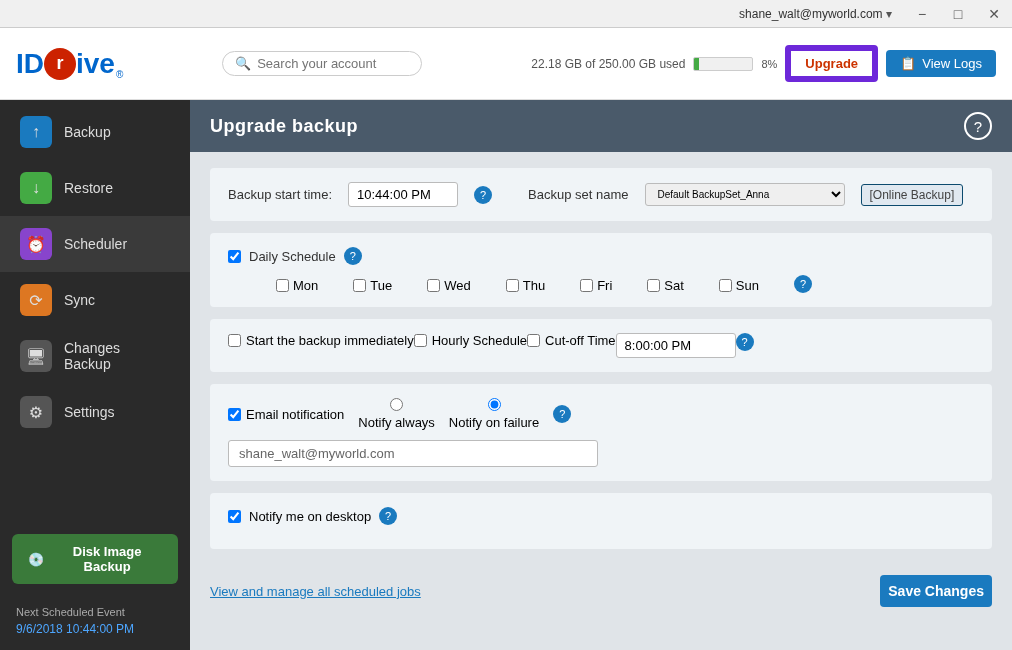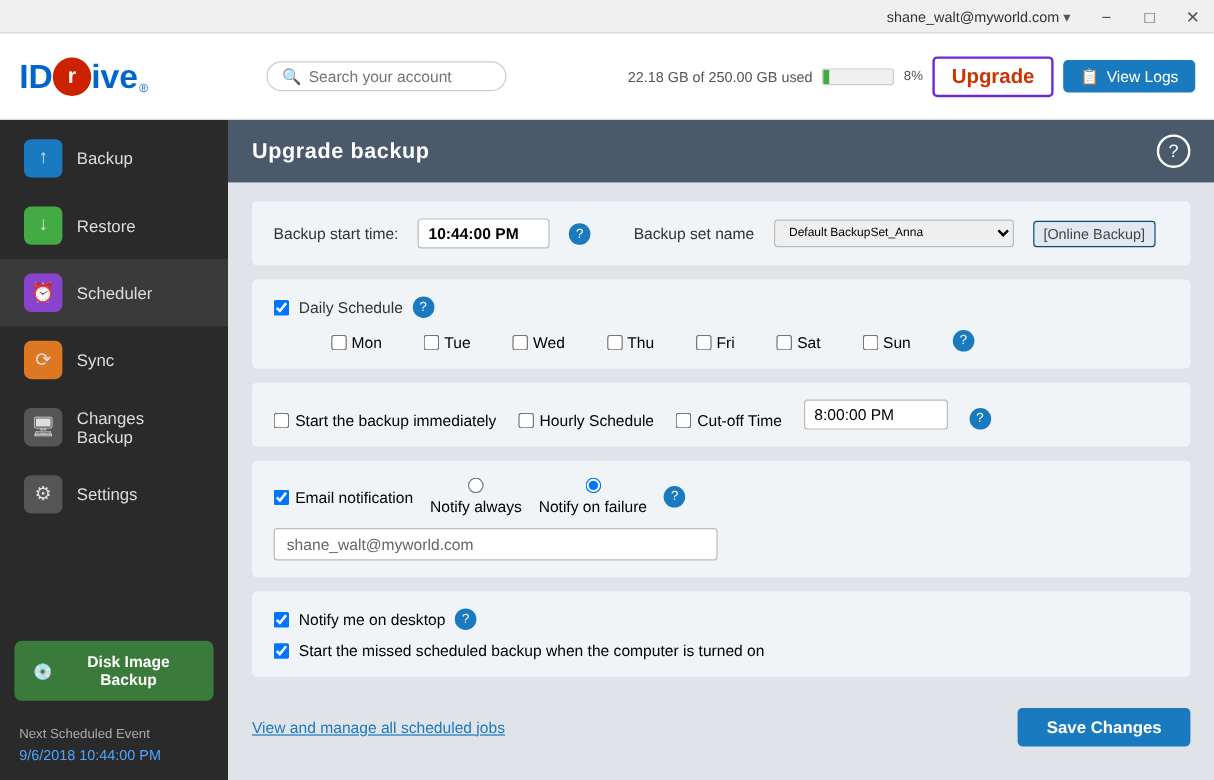--- a/index.html
+++ b/index.html
@@ -103,27 +103,27 @@
     .progress-bar-fill {
       height: 100%;
       background: #44aa44;
     }
     .progress-pct {
       font-size: 11px;
       color: #555;
     }
     .btn-upgrade {
       background: white;
-      border: 2px solid #6d28d9;
+      border: 6px solid #6d28d9;
       color: #cc3300;
       padding: 5px 14px;
       border-radius: 4px;
       cursor: pointer;
       font-weight: bold;
-      font-size: 17px;
+      font-size: 13px;
     }
     .btn-viewlogs {
       background: #1a7abf;
       border: none;
       color: white;
       padding: 6px 14px;
       border-radius: 4px;
       cursor: pointer;
       font-size: 13px;
       display: flex;
@@ -249,21 +249,20 @@
       align-items: center;
       gap: 16px;
     }
     .field-label { font-size: 13px; color: #333; font-weight: 500; }
     .time-input {
       border: 1px solid #bbb;
       border-radius: 3px;
       padding: 4px 8px;
       font-size: 13px;
       width: 110px;
-      font-weight: bold;
     }
     .info-icon {
       width: 18px;
       height: 18px;
       border-radius: 50%;
       background: #1a7abf;
       color: white;
       font-size: 11px;
       display: inline-flex;
       align-items: center;
@@ -304,22 +303,22 @@
       display: flex;
       align-items: center;
       gap: 4px;
       font-size: 13px;
     }
     .day-check input[type="checkbox"] { cursor: pointer; }
 
     
     .options-row {
       display: flex;
-      align-items: flex-end;
-      gap: 18px;
+      align-items: flex-start;
+      gap: 0;
     }
     .check-label {
       display: flex;
       align-items: center;
       gap: 5px;
       font-size: 13px;
       cursor: pointer;
     }
     .cutoff-input {
       border: 1px solid #bbb;
@@ -377,21 +376,21 @@
     .view-link {
       color: #1a7abf;
       text-decoration: underline;
       cursor: pointer;
       font-size: 13px;
     }
     .save-btn {
       background: #1a7abf;
       color: white;
       border: none;
-      padding: 8px 24px;
+      padding: 8px 8px;
       border-radius: 4px;
       font-size: 14px;
       cursor: pointer;
       font-weight: bold;
     }
   </style>
 </head>
 <body>
 
 <div class="title-bar">
@@ -573,24 +572,20 @@
           </div>
           <input type="text" class="email-input" value="shane_walt@myworld.com" style="">
         </div>
 
         <div class="form-section">
           <div class="desktop-row">
             <input type="checkbox" checked="" style="">
             <span>Notify me on desktop</span>
             <span class="info-icon">?</span>
           </div>
-          <div class="missed-row">
-            <input type="checkbox" checked="" style="">
-            <span>Start the missed scheduled backup when the computer is turned on</span>
-          </div>
         </div>
 
       </div>
 
       <div class="bottom-area">
         <span class="view-link">View and manage all scheduled jobs</span>
         <button class="save-btn">Save Changes</button>
       </div>
 
     </div>

